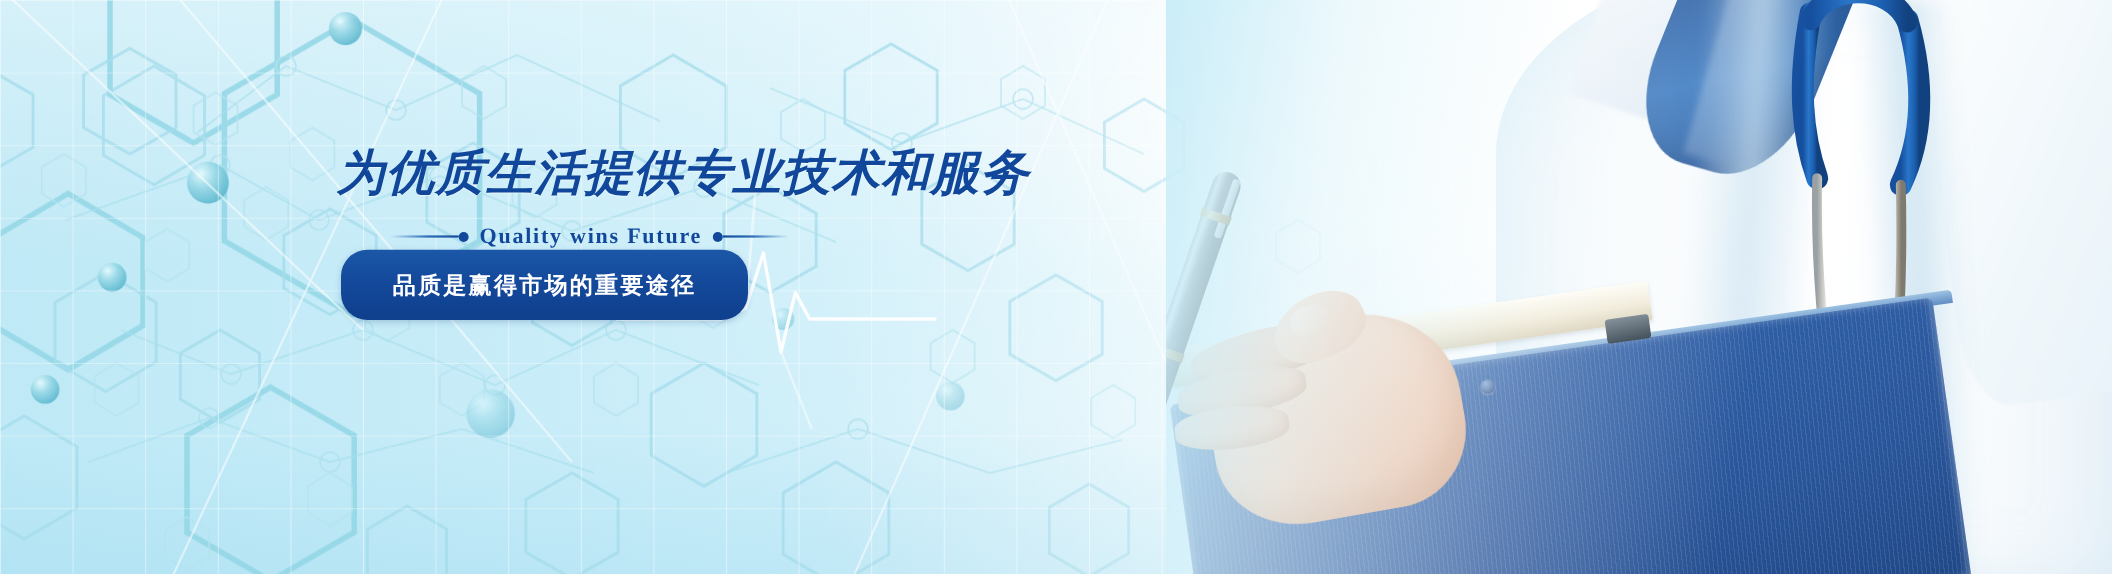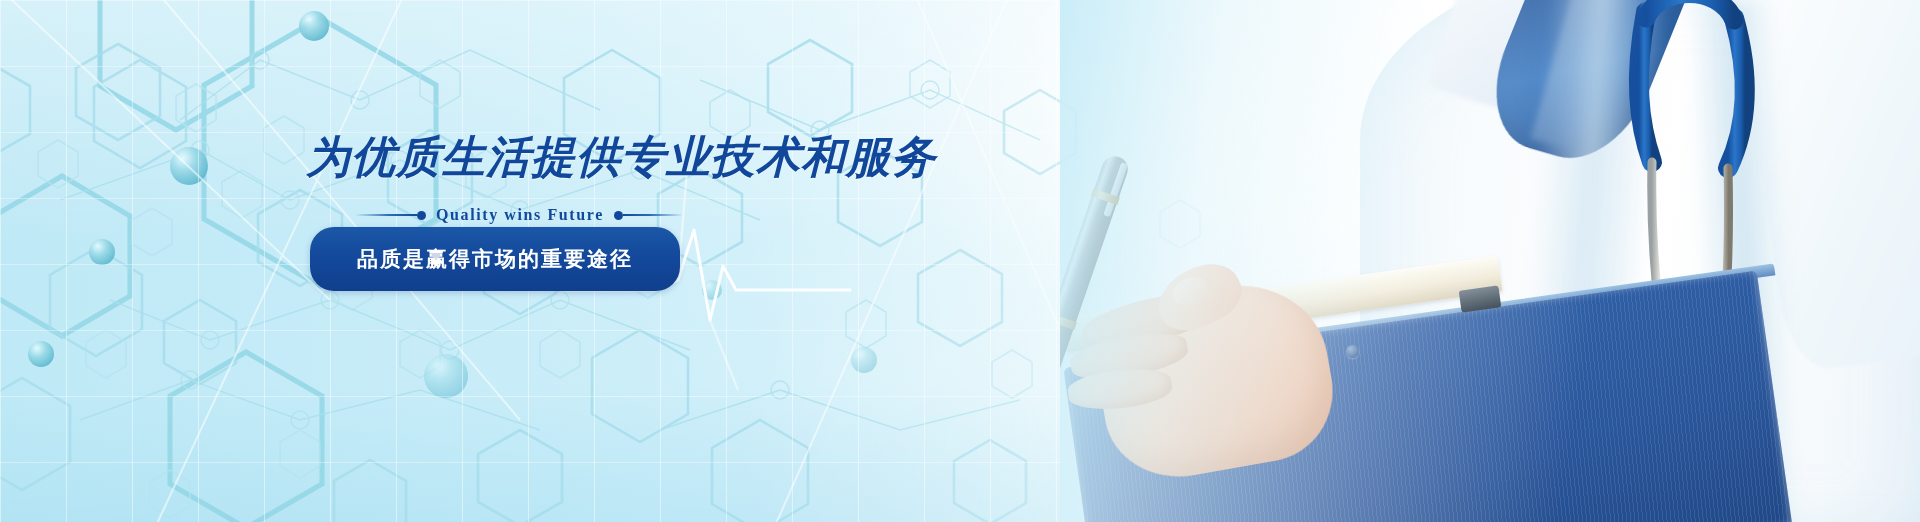--- a/index.html
+++ b/index.html
@@ -242,21 +242,21 @@
     width:60px;
     background:linear-gradient(90deg,#134a9a 0%,#2d6bb5 45%,rgba(22,80,160,0) 100%);
   }
   .div-dot{
     width:9px;height:9px;border-radius:50%;
     background:#11489b;
     flex:0 0 auto;
   }
   .div-text{
     font-family:"Liberation Serif","DejaVu Serif",serif;
-    font-size:16px;
+    font-size:20px;
     font-weight:bold;
     color:#11489b;
     letter-spacing:1.6px;
     padding:0 10px;
     white-space:nowrap;
   }
 
   .cta{
     position:absolute;left:310px;top:227px;
     width:370px;height:64px;

